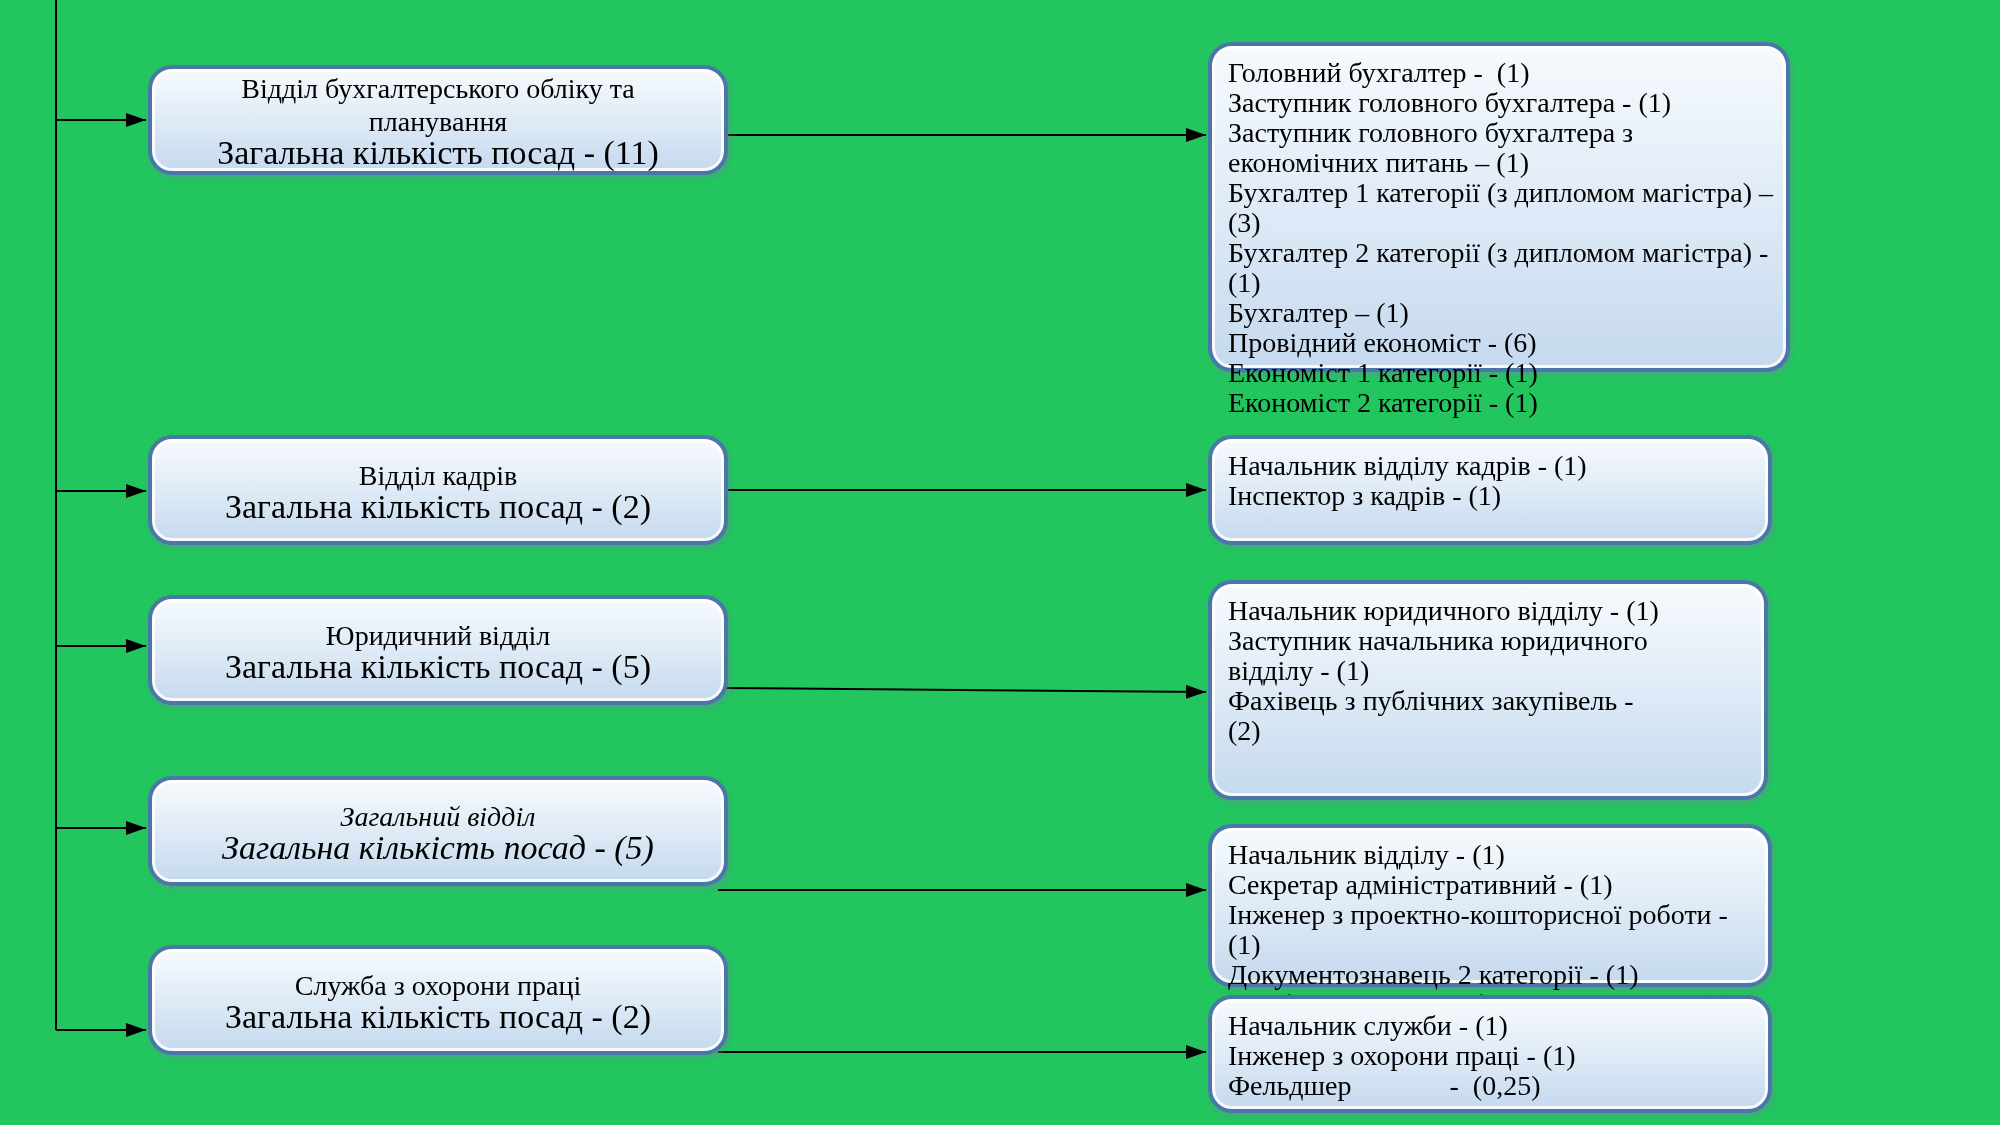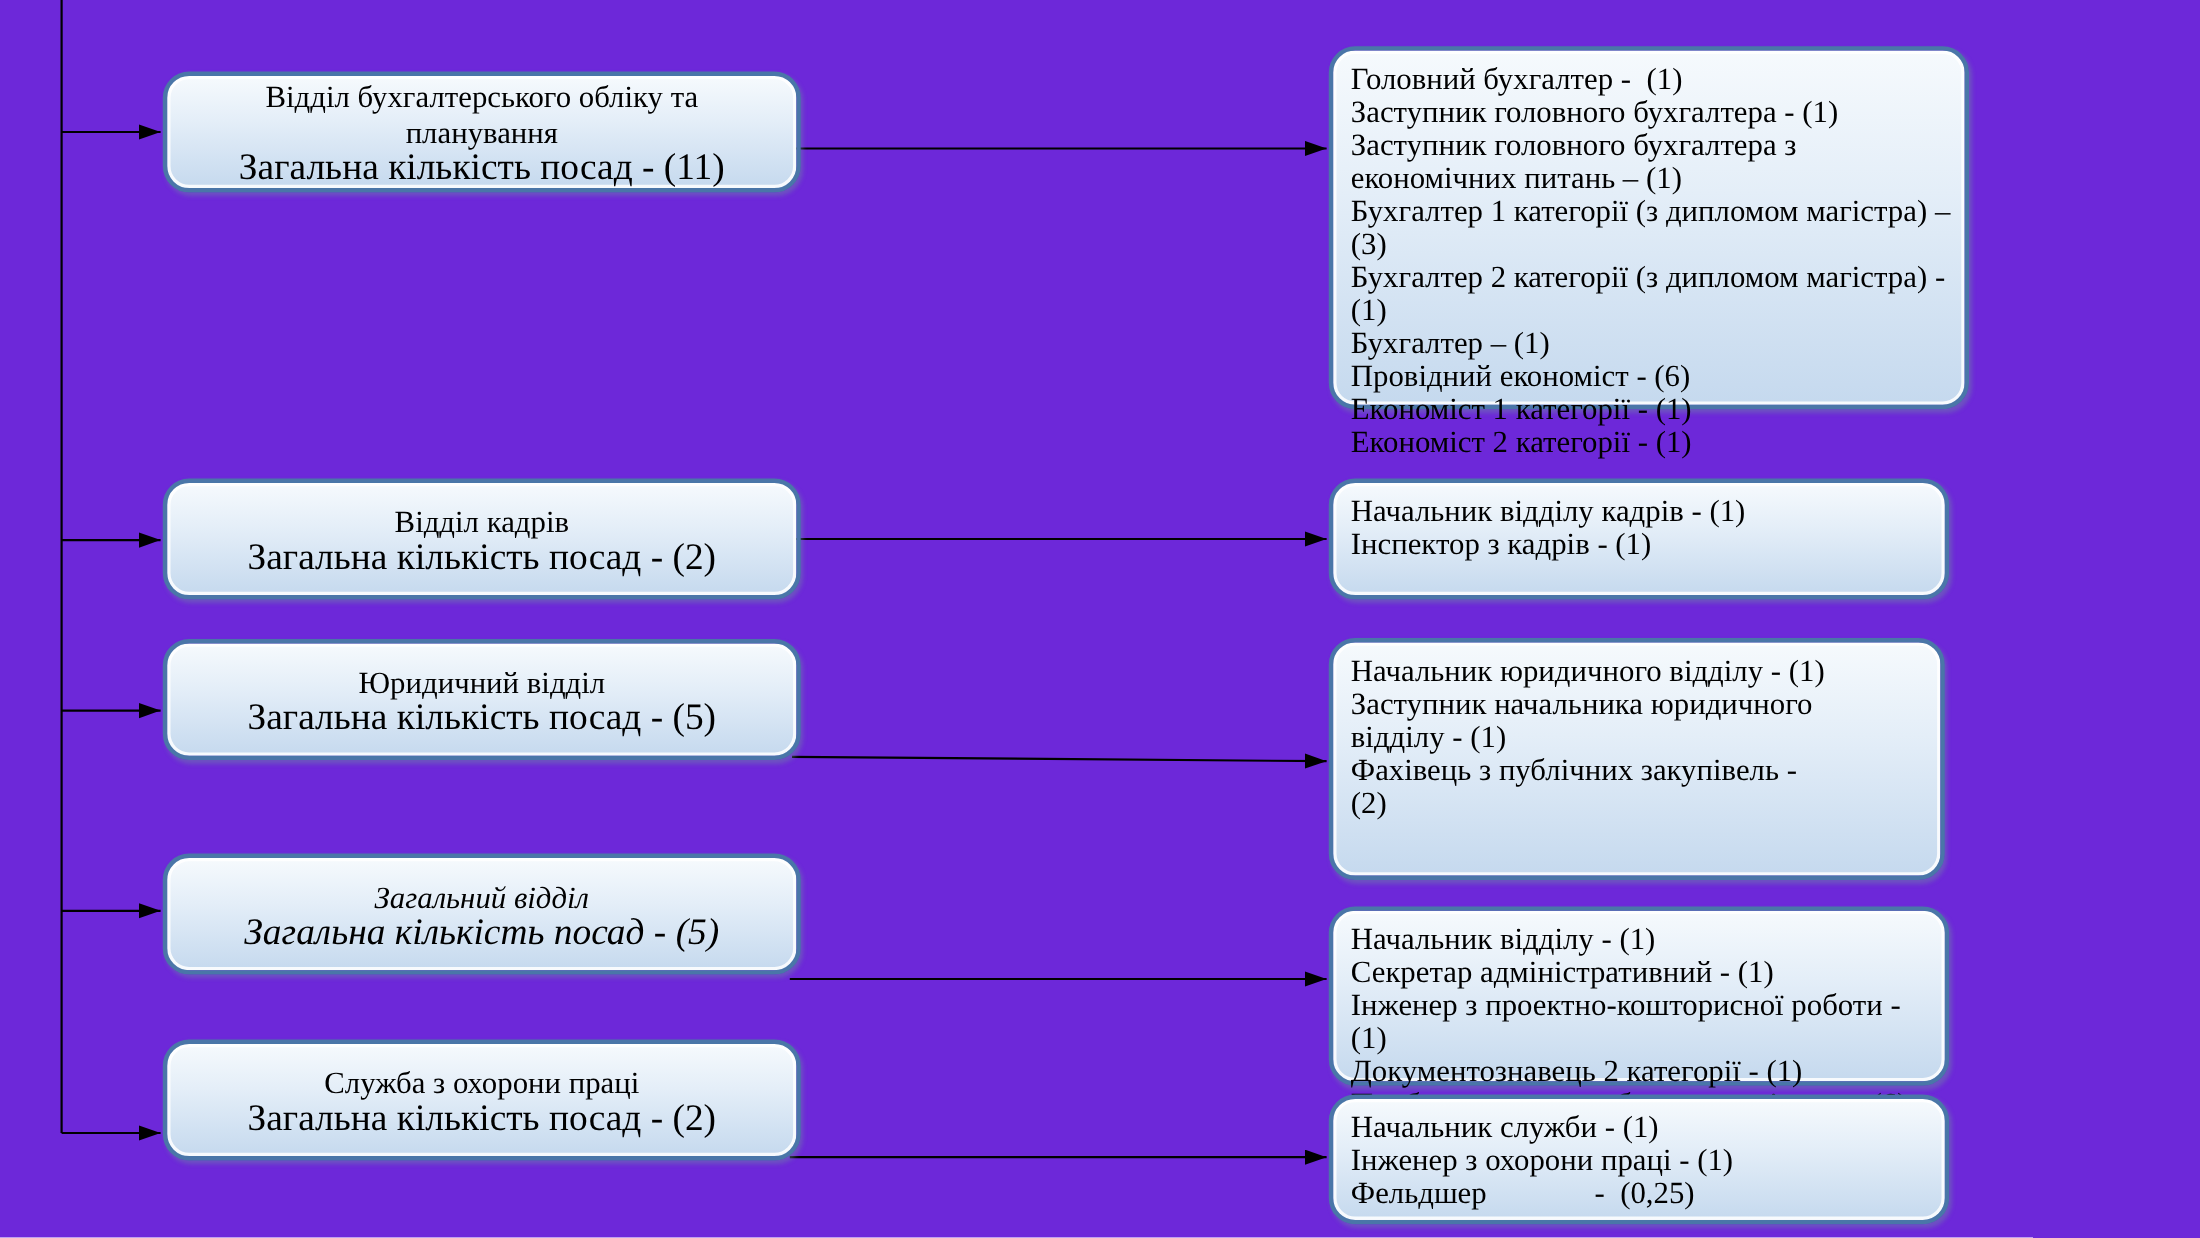--- a/index.html
+++ b/index.html
@@ -1,19 +1,19 @@
 <!DOCTYPE html>
 <html><head>
 <meta charset="utf-8">
 <style>
   html,body{margin:0;padding:0;background:#ffffff;}
   .canvas{
     position:relative;
     width:2000px;height:1125px;
-    background:#6d28d9;
+    background:#22c55e;
     font-family:"Liberation Serif", serif;
     color:#000;
     overflow:hidden;
   }
   svg.lines{position:absolute;left:0;top:0;width:2000px;height:1125px;}
   svg.lines line{stroke:#000;stroke-width:2;}
 
   .box{
     position:absolute;
     box-sizing:border-box;
@@ -29,21 +29,21 @@
   }
   .dept-title{font-size:28px;line-height:33px;}
   .dept-subtitle{font-size:34px;line-height:30px;}
 
   .pos-box{
     left:1208px;
     padding:12px 16px 8px 16px;
   }
   .pos-line{font-size:28px;line-height:30px;white-space:pre-wrap;}
 
-  .d1{top:65px;}  .d2{top:435px;} .d3{top:581px;} .d4{top:776px;font-style:italic;} .d5{top:945px;}
+  .d1{top:65px;}  .d2{top:435px;} .d3{top:595px;} .d4{top:776px;font-style:italic;} .d5{top:945px;}
   .p1{top:42px;  width:582px;height:330px;padding-right:10px;}
   .p2{top:435px; width:564px;height:110px;}
   .p3{top:580px; width:560px;height:220px;padding-right:98px;}
   .p4{top:812px; width:564px;height:163px;margin-top:12px;}
   .p5{top:995px; width:564px;height:118px;}
 </style>
 </head>
 <body>
 
 <div class="canvas">

